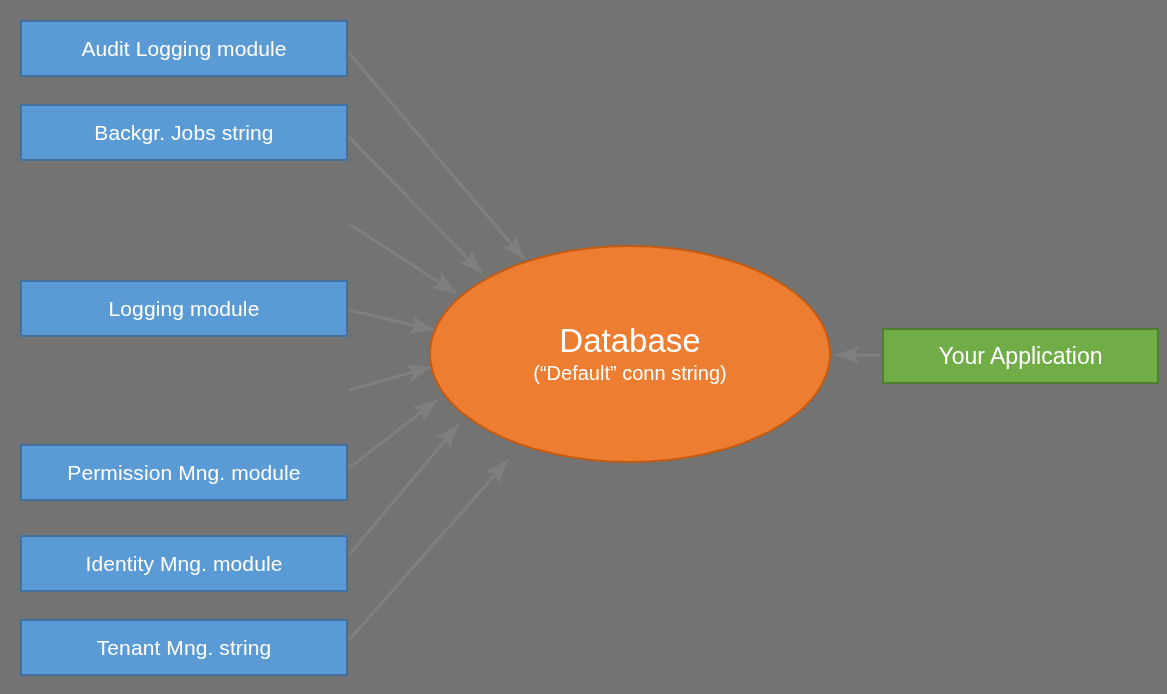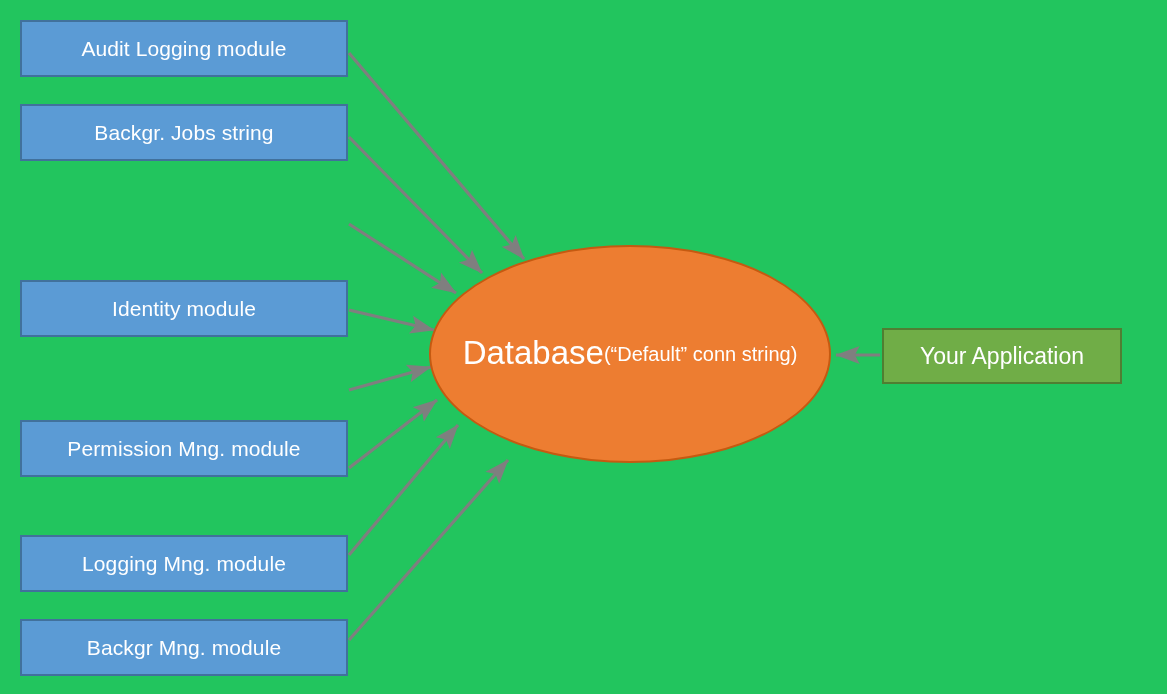--- a/index.html
+++ b/index.html
@@ -8,21 +8,21 @@
     padding: 0;
     background: #ffffff;
   }
   body {
     font-family: "Liberation Sans", sans-serif;
   }
   #canvas {
     position: relative;
     width: 1167px;
     height: 694px;
-    background: #22c55e;
+    background: #737373;
     overflow: hidden;
   }
   #arrow-layer {
     position: absolute;
     left: 0;
     top: 0;
     width: 1167px;
     height: 694px;
     pointer-events: none;
   }
@@ -47,40 +47,40 @@
     position: absolute;
     left: 429px;
     top: 245px;
     width: 402px;
     height: 218px;
     box-sizing: border-box;
     background: #ED7D31;
     border: 2px solid #C55A11;
     border-radius: 50%;
     display: flex;
-    flex-direction: row;
+    flex-direction: column;
     align-items: center;
     justify-content: center;
     color: #ffffff;
     font-family: "Liberation Sans", sans-serif;
   }
   .db-title {
     font-size: 33px;
     line-height: 1.12;
     margin-bottom: 2px;
   }
   .db-subtitle {
     font-size: 20px;
     line-height: 1.15;
   }
   .app-box {
     position: absolute;
     left: 882px;
     top: 328px;
-    width: 240px;
+    width: 277px;
     height: 56px;
     box-sizing: border-box;
     background: #70AD47;
     border: 2px solid #507E32;
     display: flex;
     align-items: center;
     justify-content: center;
     color: #ffffff;
     font-size: 23px;
     font-family: "Liberation Sans", sans-serif;
@@ -118,30 +118,30 @@
     <line x1="880" y1="355" x2="836" y2="355" stroke="#7F7F7F" stroke-width="3.2" marker-end="url(#ah)"></line>
   </svg>
 
   <div class="module-box" style="top:20px">
     <span>Audit Logging module</span>
   </div>
   <div class="module-box" style="top:104px">
     <span>Backgr. Jobs string</span>
   </div>
   <div class="module-box" style="top:280px">
-    <span>Identity module</span>
+    <span>Logging module</span>
   </div>
-  <div class="module-box" style="top:420px">
+  <div class="module-box" style="top:444px">
     <span>Permission Mng. module</span>
   </div>
   <div class="module-box" style="top:535px">
-    <span>Logging Mng. module</span>
+    <span>Identity Mng. module</span>
   </div>
   <div class="module-box" style="top:619px">
-    <span>Backgr Mng. module</span>
+    <span>Tenant Mng. string</span>
   </div>
 
   <div class="db-ellipse">
     <div class="db-title">Database</div>
     <div class="db-subtitle">(“Default” conn string)</div>
   </div>
 
   <div class="app-box">
     <span>Your Application</span>
   </div>

